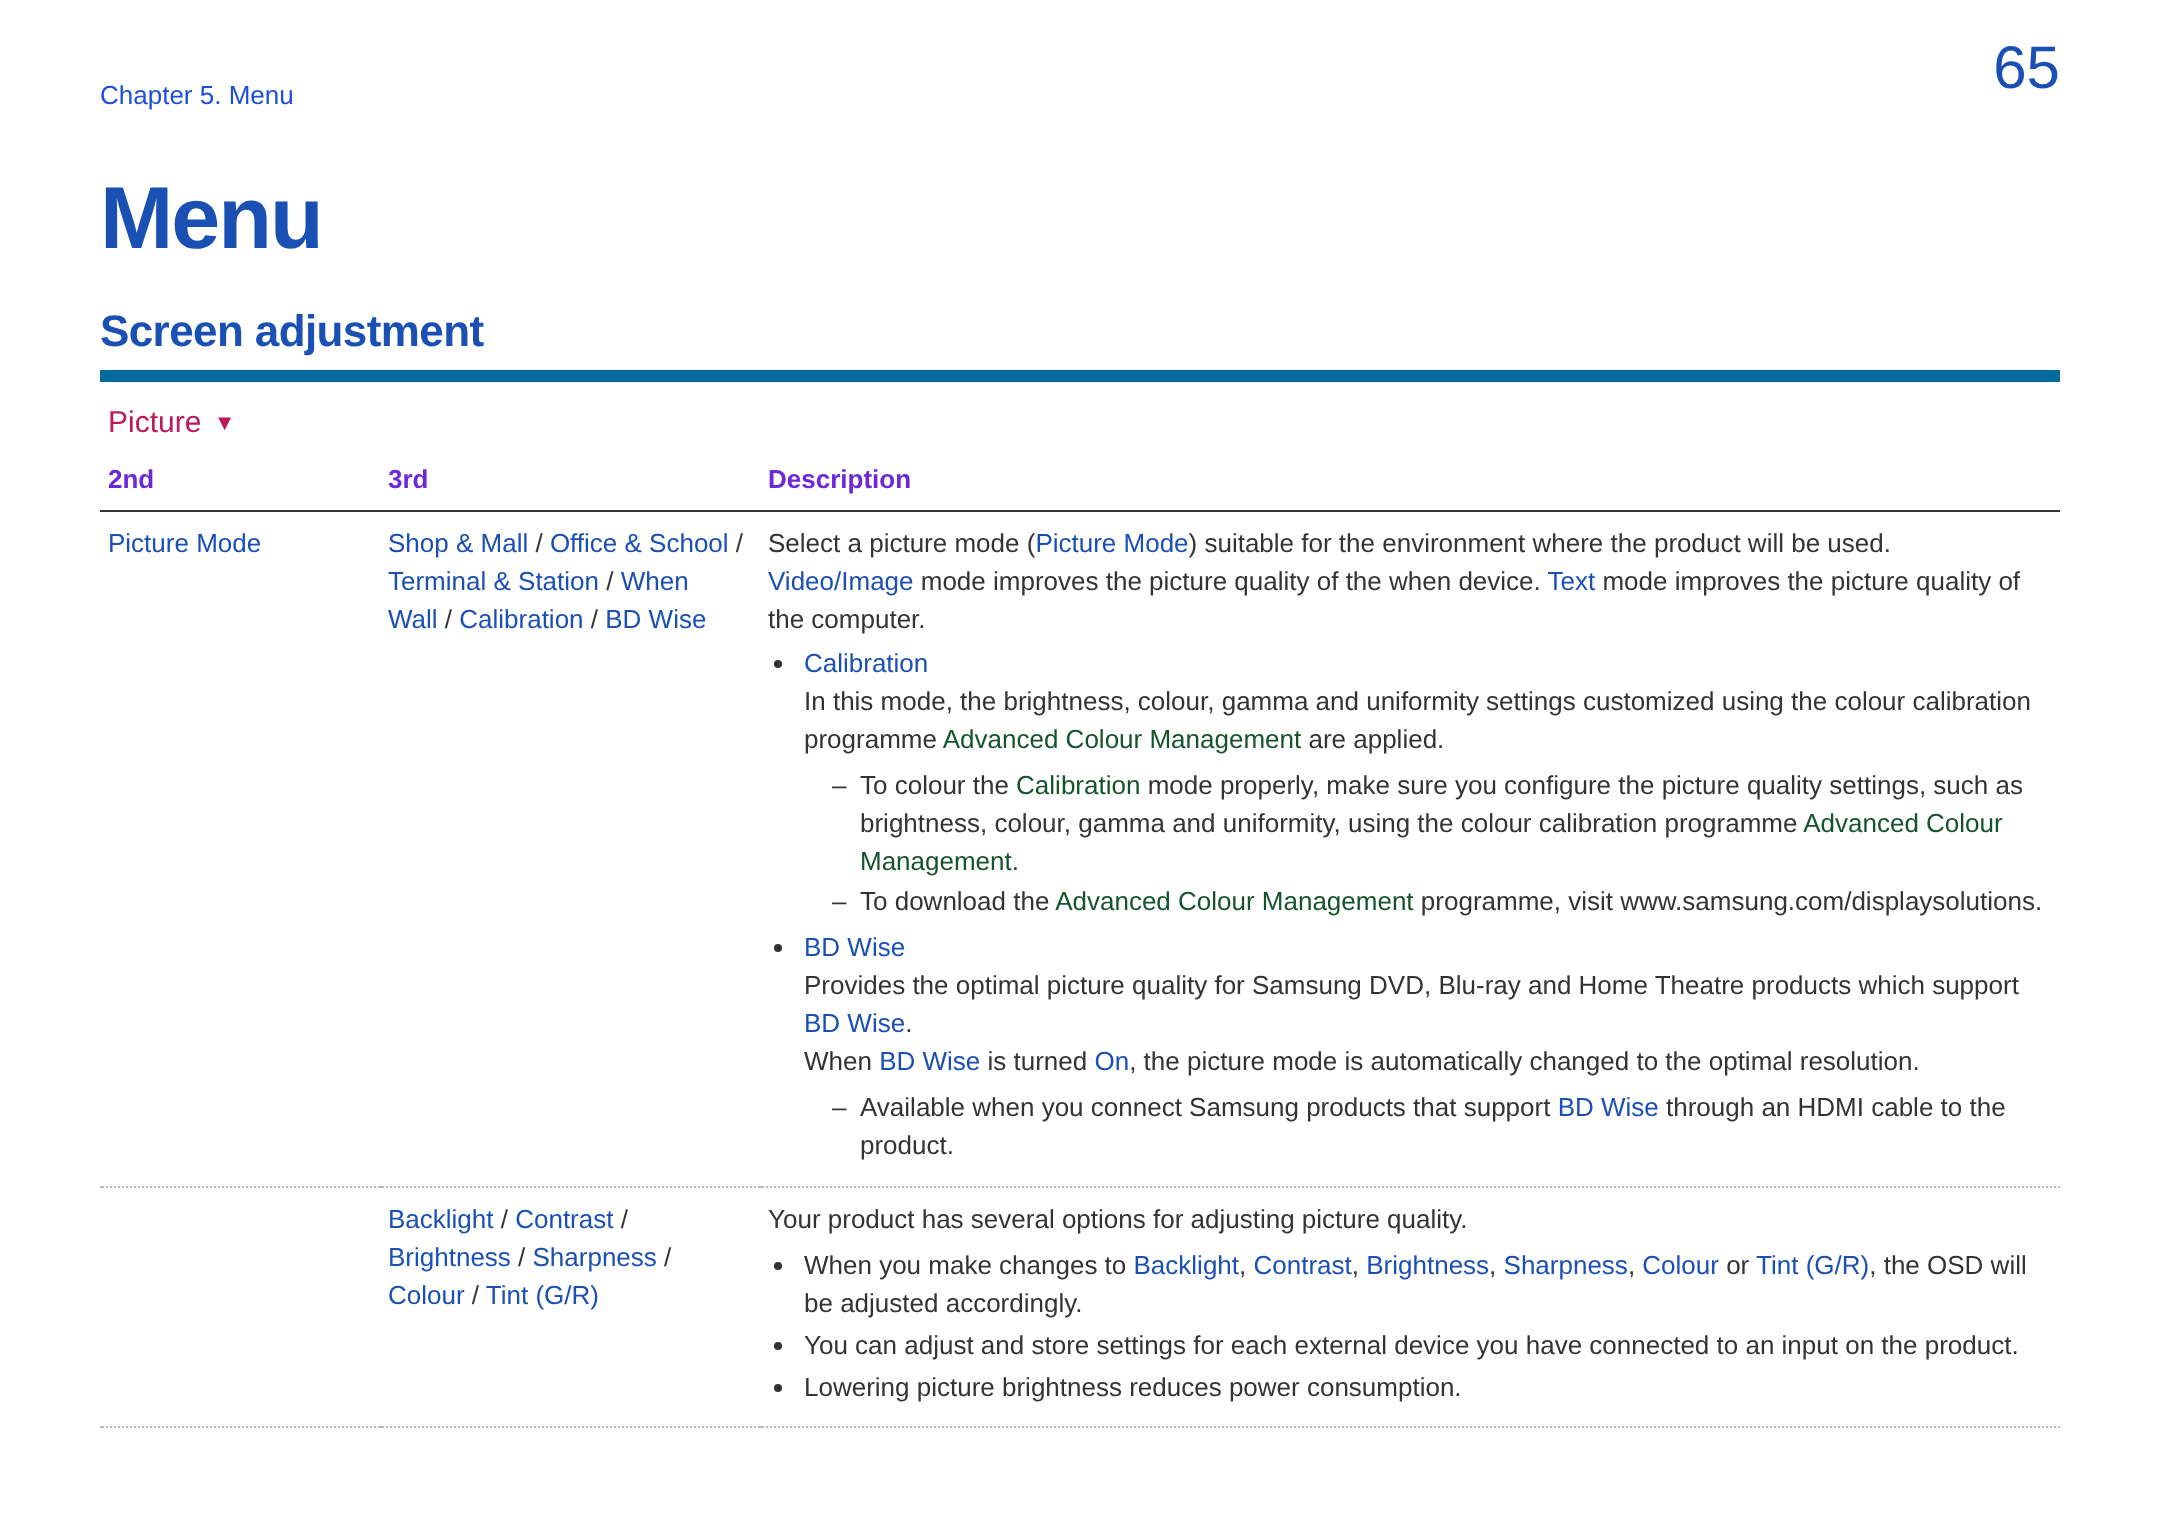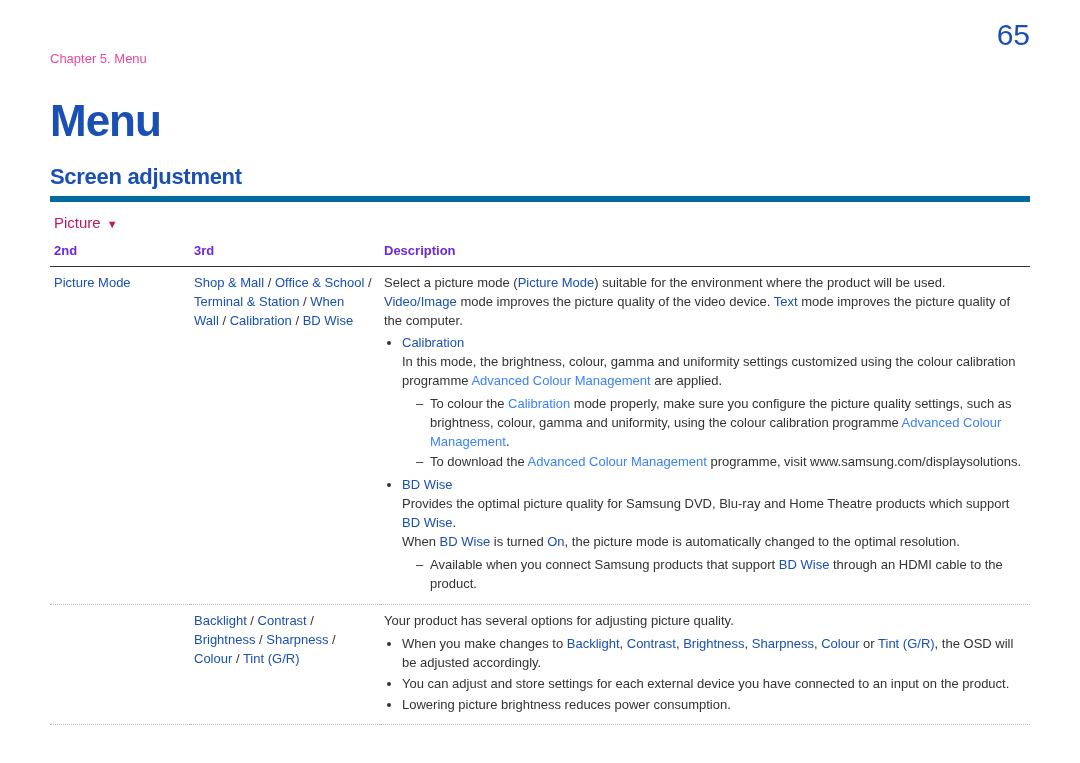--- a/index.html
+++ b/index.html
@@ -17,23 +17,22 @@
     position: relative;
     padding: 40px 50px 30px 50px;
   }
   .top-bar {
     display: flex;
     justify-content: space-between;
     align-items: baseline;
     margin-bottom: 30px;
   }
   .chapter-label {
-    color: #ec4899;
+    color: #1d4ed8;
     font-size: 13px;
-    margin-top: 11px;
   }
   .page-number {
     color: #1a4fb4;
     font-size: 30px;
     font-weight: 300;
     position: absolute;
     top: 18px;
     right: 50px;
   }
   h1.main-title {
@@ -77,21 +76,21 @@
     border-bottom: 1px solid #333;
   }
   table.menu-table td {
     vertical-align: top;
     padding: 7px 8px 7px 4px;
     border-bottom: 1px dotted #bbb;
   }
   .col-2nd { width: 140px; }
   .col-3rd { width: 190px; }
   .blue { color: #1a4fb4; }
-  .red  { color: #3b82f6; }
+  .red  { color: #14532d; }
   ul.bullets {
     margin: 4px 0 2px 0;
     padding-left: 18px;
   }
   ul.bullets > li { margin: 2px 0; }
   ul.dashes {
     list-style: none;
     margin: 4px 0 4px 14px;
     padding-left: 0;
   }
@@ -140,21 +139,21 @@
       <tr>
         <td class="blue">Picture Mode</td>
         <td>
           <span class="blue">Shop &amp; Mall</span><span class="sep"> / </span><span class="blue">Office &amp; School</span><span class="sep"> / </span><span class="blue">Terminal &amp; Station</span><span class="sep"> / </span><span class="blue">When Wall</span><span class="sep"> / </span><span class="blue">Calibration</span><span class="sep"> / </span><span class="blue">BD Wise</span>
         </td>
         <td>
           <div>
             <span>Select a picture mode (</span><span class="blue">Picture Mode</span><span>) suitable for the environment where the product will be used.</span>
           </div>
           <div>
-            <span class="blue">Video/Image</span><span> mode improves the picture quality of the video device. </span><span class="blue">Text</span><span> mode improves the picture quality of the computer.</span>
+            <span class="blue">Video/Image</span><span> mode improves the picture quality of the when device. </span><span class="blue">Text</span><span> mode improves the picture quality of the computer.</span>
           </div>
 
           <ul class="bullets">
             <li>
               <span class="blue">Calibration</span>
               <div>
                 <span>In this mode, the brightness, colour, gamma and uniformity settings customized using the colour calibration programme </span><span class="red">Advanced Colour Management</span><span> are applied.</span>
               </div>
               <ul class="dashes">
                 <li>

